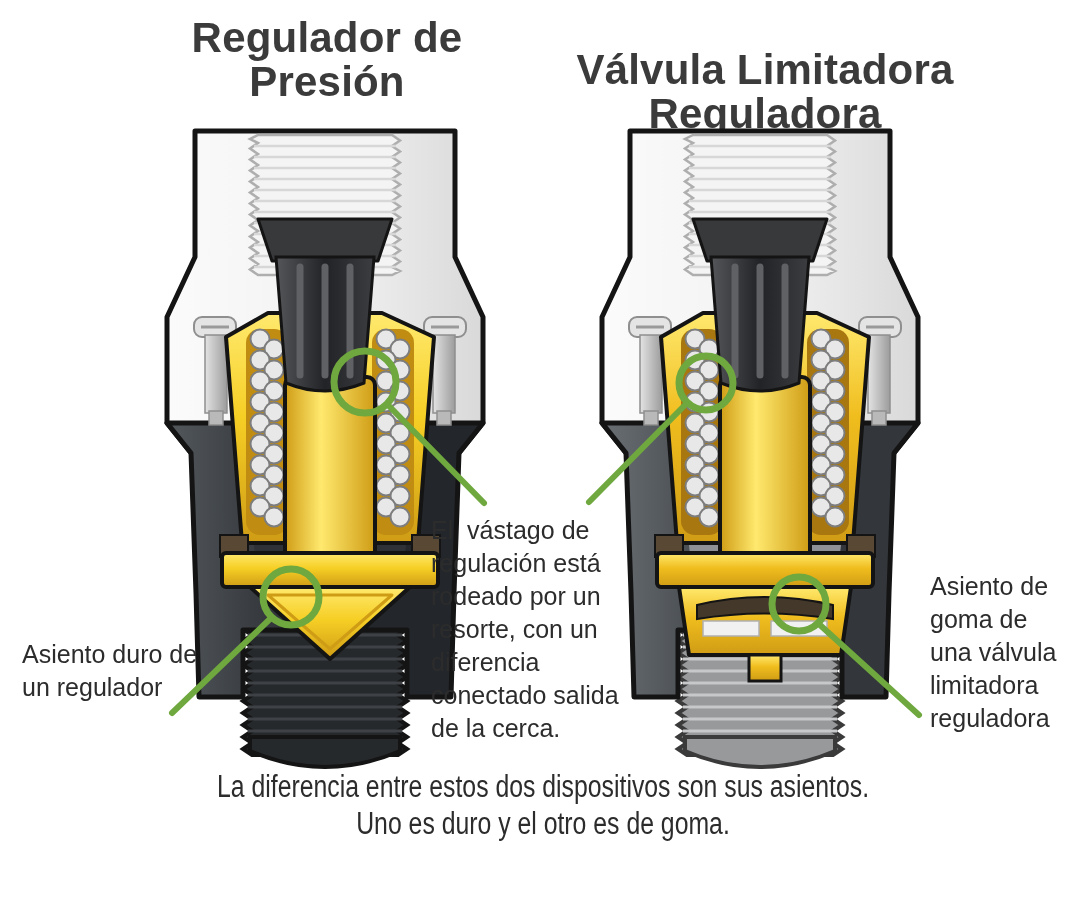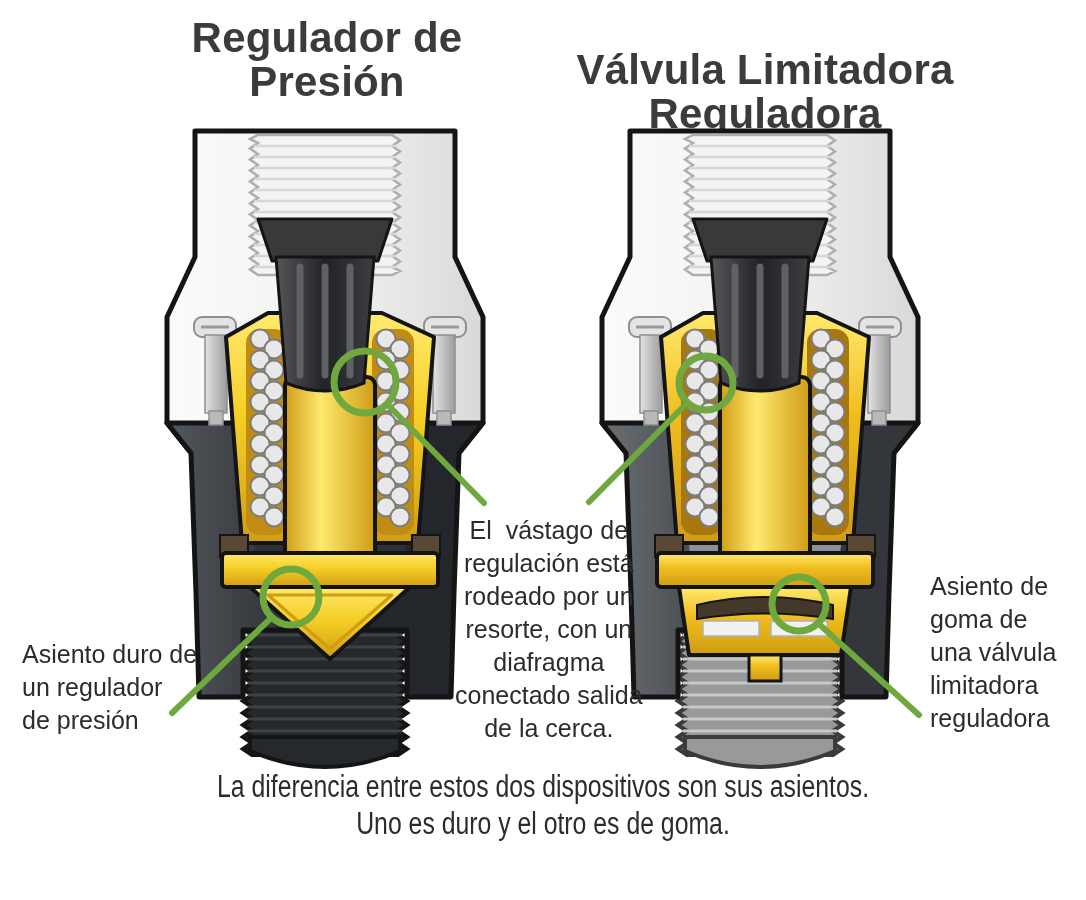--- a/index.html
+++ b/index.html
@@ -12,21 +12,21 @@
     font-size:42px;font-weight:bold;line-height:44px;color:#3b3b3b;letter-spacing:.2px;
   }
   #title-left{left:112px;}
   #title-right{left:550px;}
   .valve{position:absolute;top:125px;width:440px;height:670px;}
   #valve-left{left:110px;}
   #valve-right{left:545px;}
   .label{position:absolute;font-size:25px;line-height:33px;color:#2c2c2c;}
   .label div{white-space:pre;}
   #label-hard-seat{left:22px;top:622px;margin-top:16px;}
-  #label-stem{left:455px;top:514px;text-align:center;}
+  #label-stem{left:431px;top:514px;}
   #label-rubber-seat{left:930px;top:570px;}
   #caption{
     position:absolute;left:0;top:768px;width:1086px;text-align:center;
     font-size:31px;line-height:37px;color:#2c2c2c;
   }
   #caption .squeeze{transform:scaleX(0.8);transform-origin:50% 50%;}
   #anno-overlay{position:absolute;left:0;top:0;pointer-events:none;}
 </style>
 </head>
 <body>
@@ -280,28 +280,27 @@
         <path d="M134,462 H306 L296,530 H144 Z" fill="url(#vRbon)" stroke="#141414" stroke-width="4" stroke-linejoin="round"></path>
           <path d="M152,480 Q220,464 288,480 L288,494 Q220,483 152,494 Z" fill="#44382a" stroke="#141414" stroke-width="2"></path>
           <rect x="158" y="496" width="56" height="15" fill="#f1f1f1" stroke="#b0b0b0" stroke-width="1.5"></rect>
           <rect x="226" y="496" width="56" height="15" fill="#f1f1f1" stroke="#b0b0b0" stroke-width="1.5"></rect>
           <rect x="204" y="530" width="32" height="26" fill="url(#vRbon)" stroke="#141414" stroke-width="3"></rect>
       </svg></div>
 
   <div class="label" id="label-hard-seat" style="color: rgb(44, 44, 44);">
     <div>Asiento duro de</div>
     <div>un regulador</div>
-    <div>de presión</div>
   </div>
   <div class="label" id="label-stem" style="color: rgb(44, 44, 44);">
     <div>El  vástago de</div>
     <div>regulación está</div>
     <div>rodeado por un</div>
     <div>resorte, con un</div>
-    <div>diafragma</div>
+    <div>diferencia</div>
     <div>conectado salida</div>
     <div>de la cerca.</div>
   </div>
   <div class="label" id="label-rubber-seat" style="color: rgb(44, 44, 44);">
     <div>Asiento de</div>
     <div>goma de</div>
     <div>una válvula</div>
     <div>limitadora</div>
     <div>reguladora</div>
   </div>

